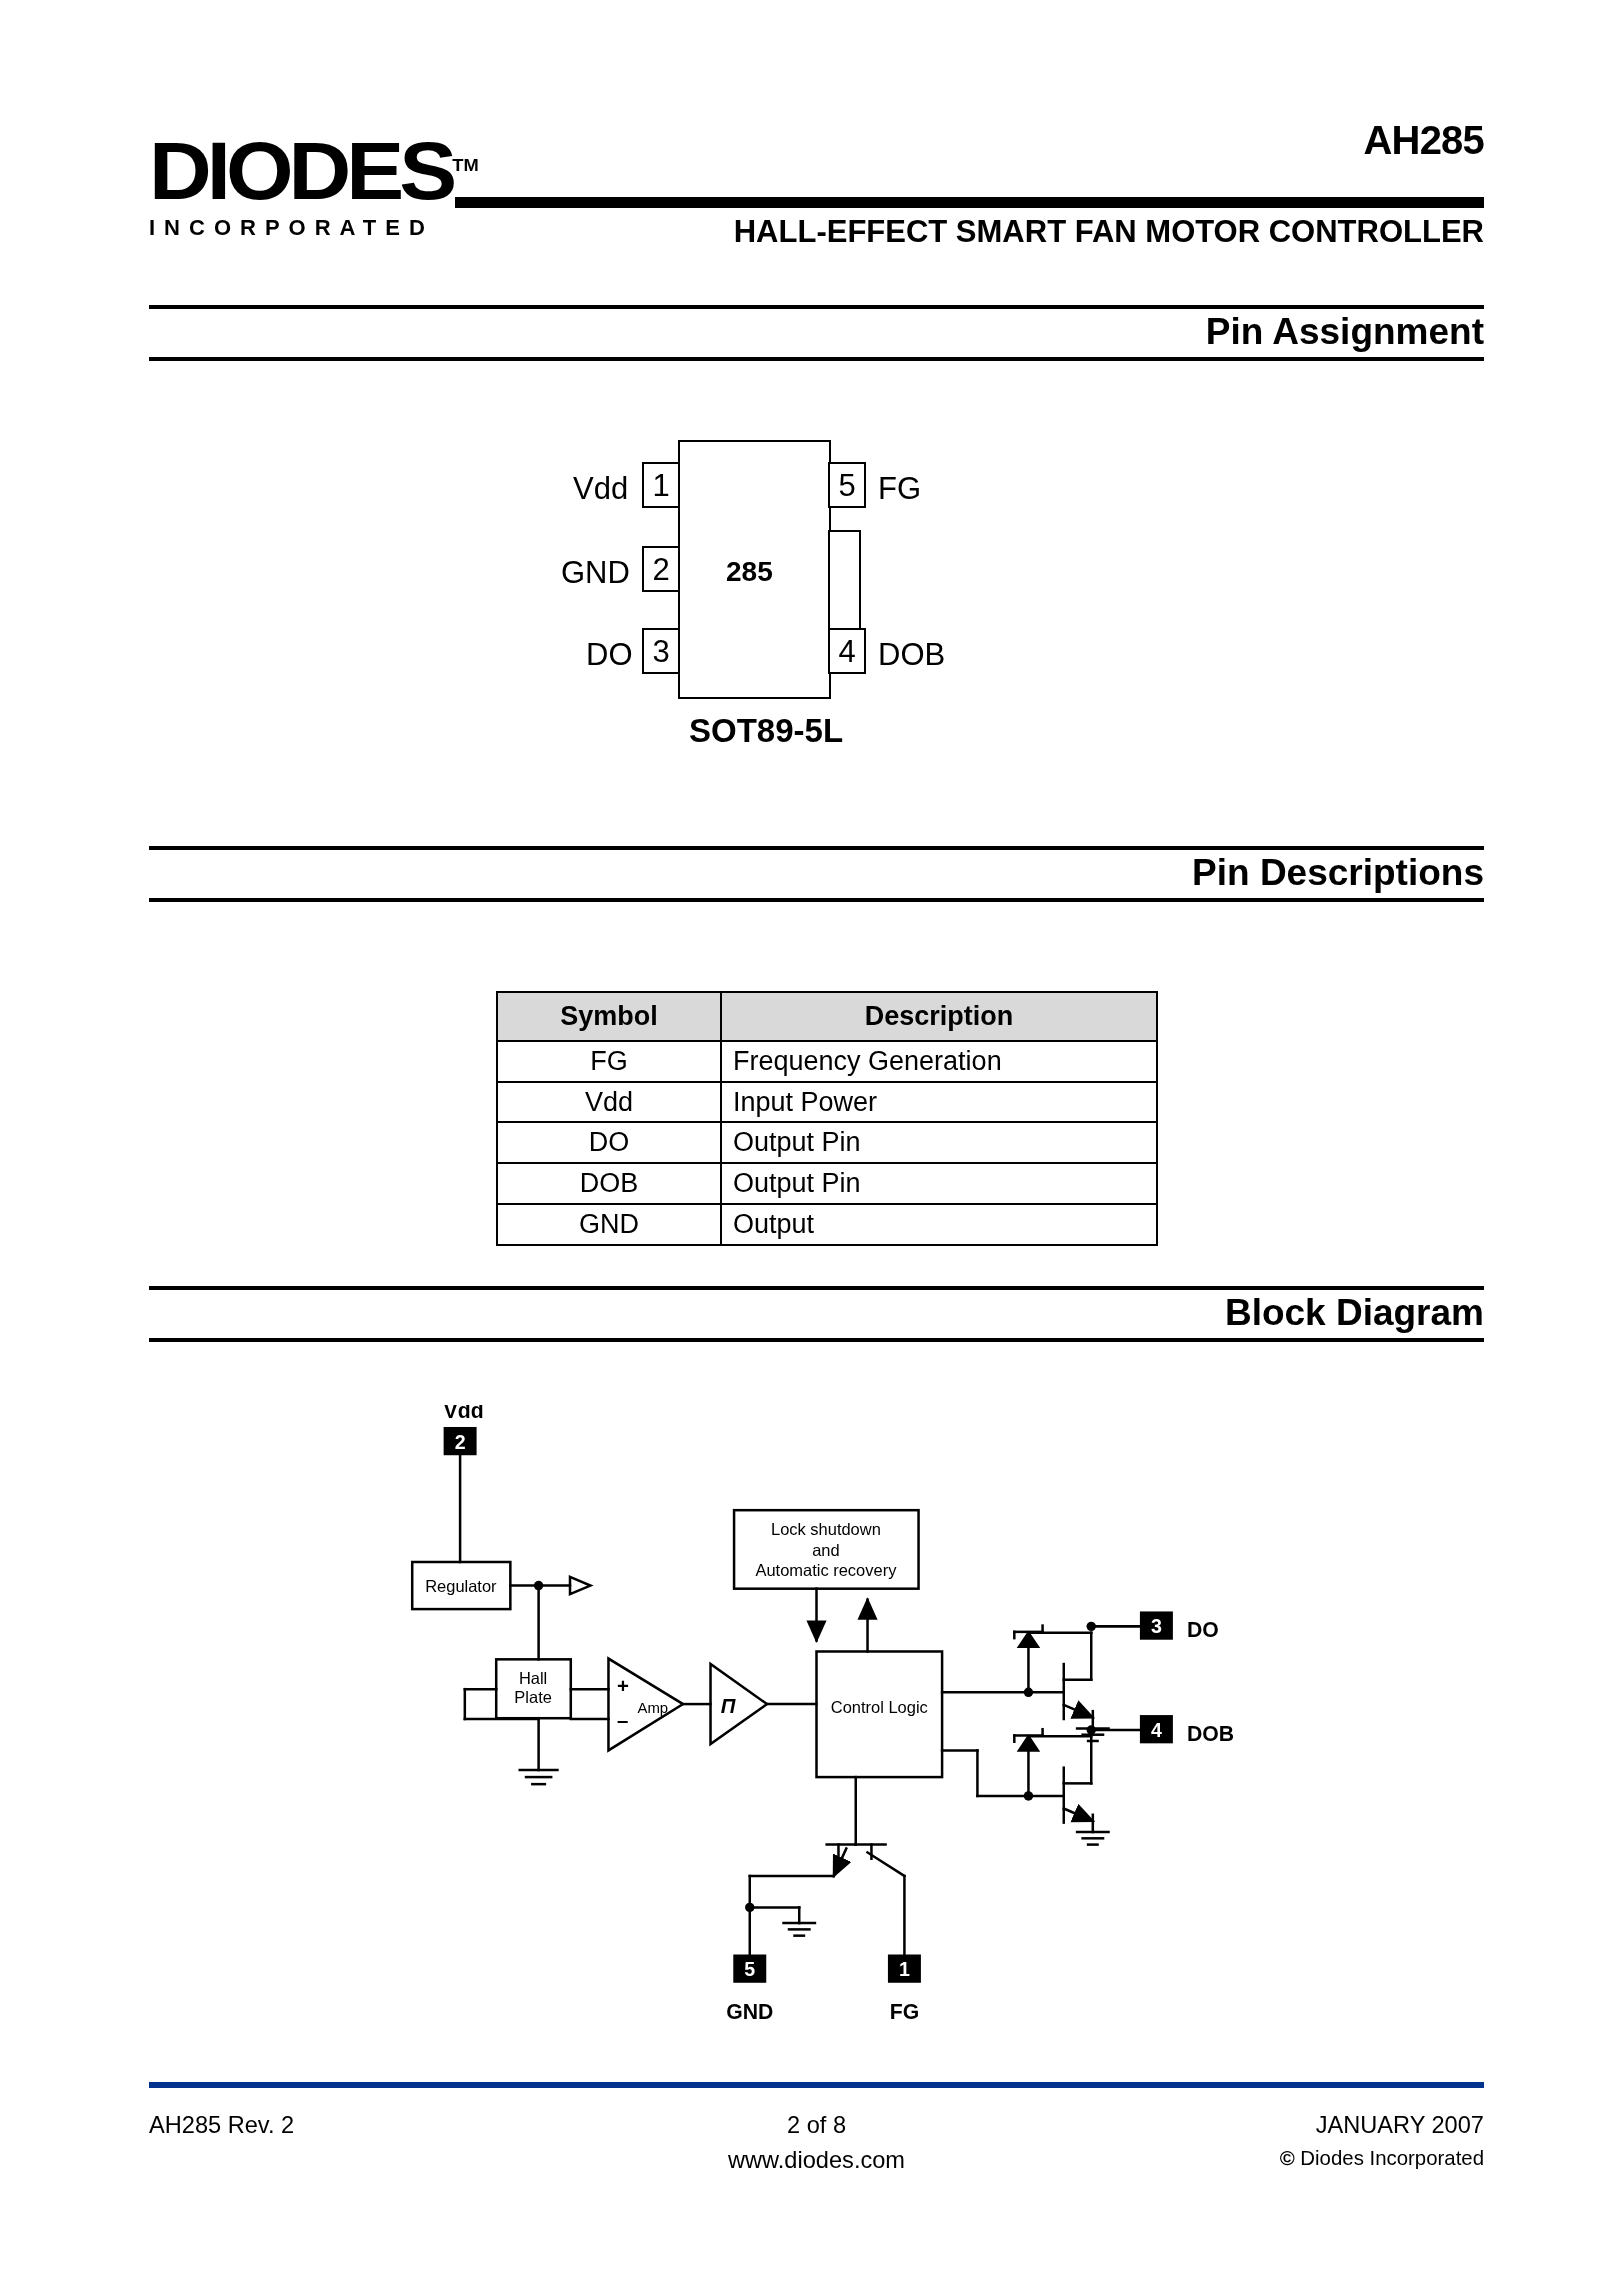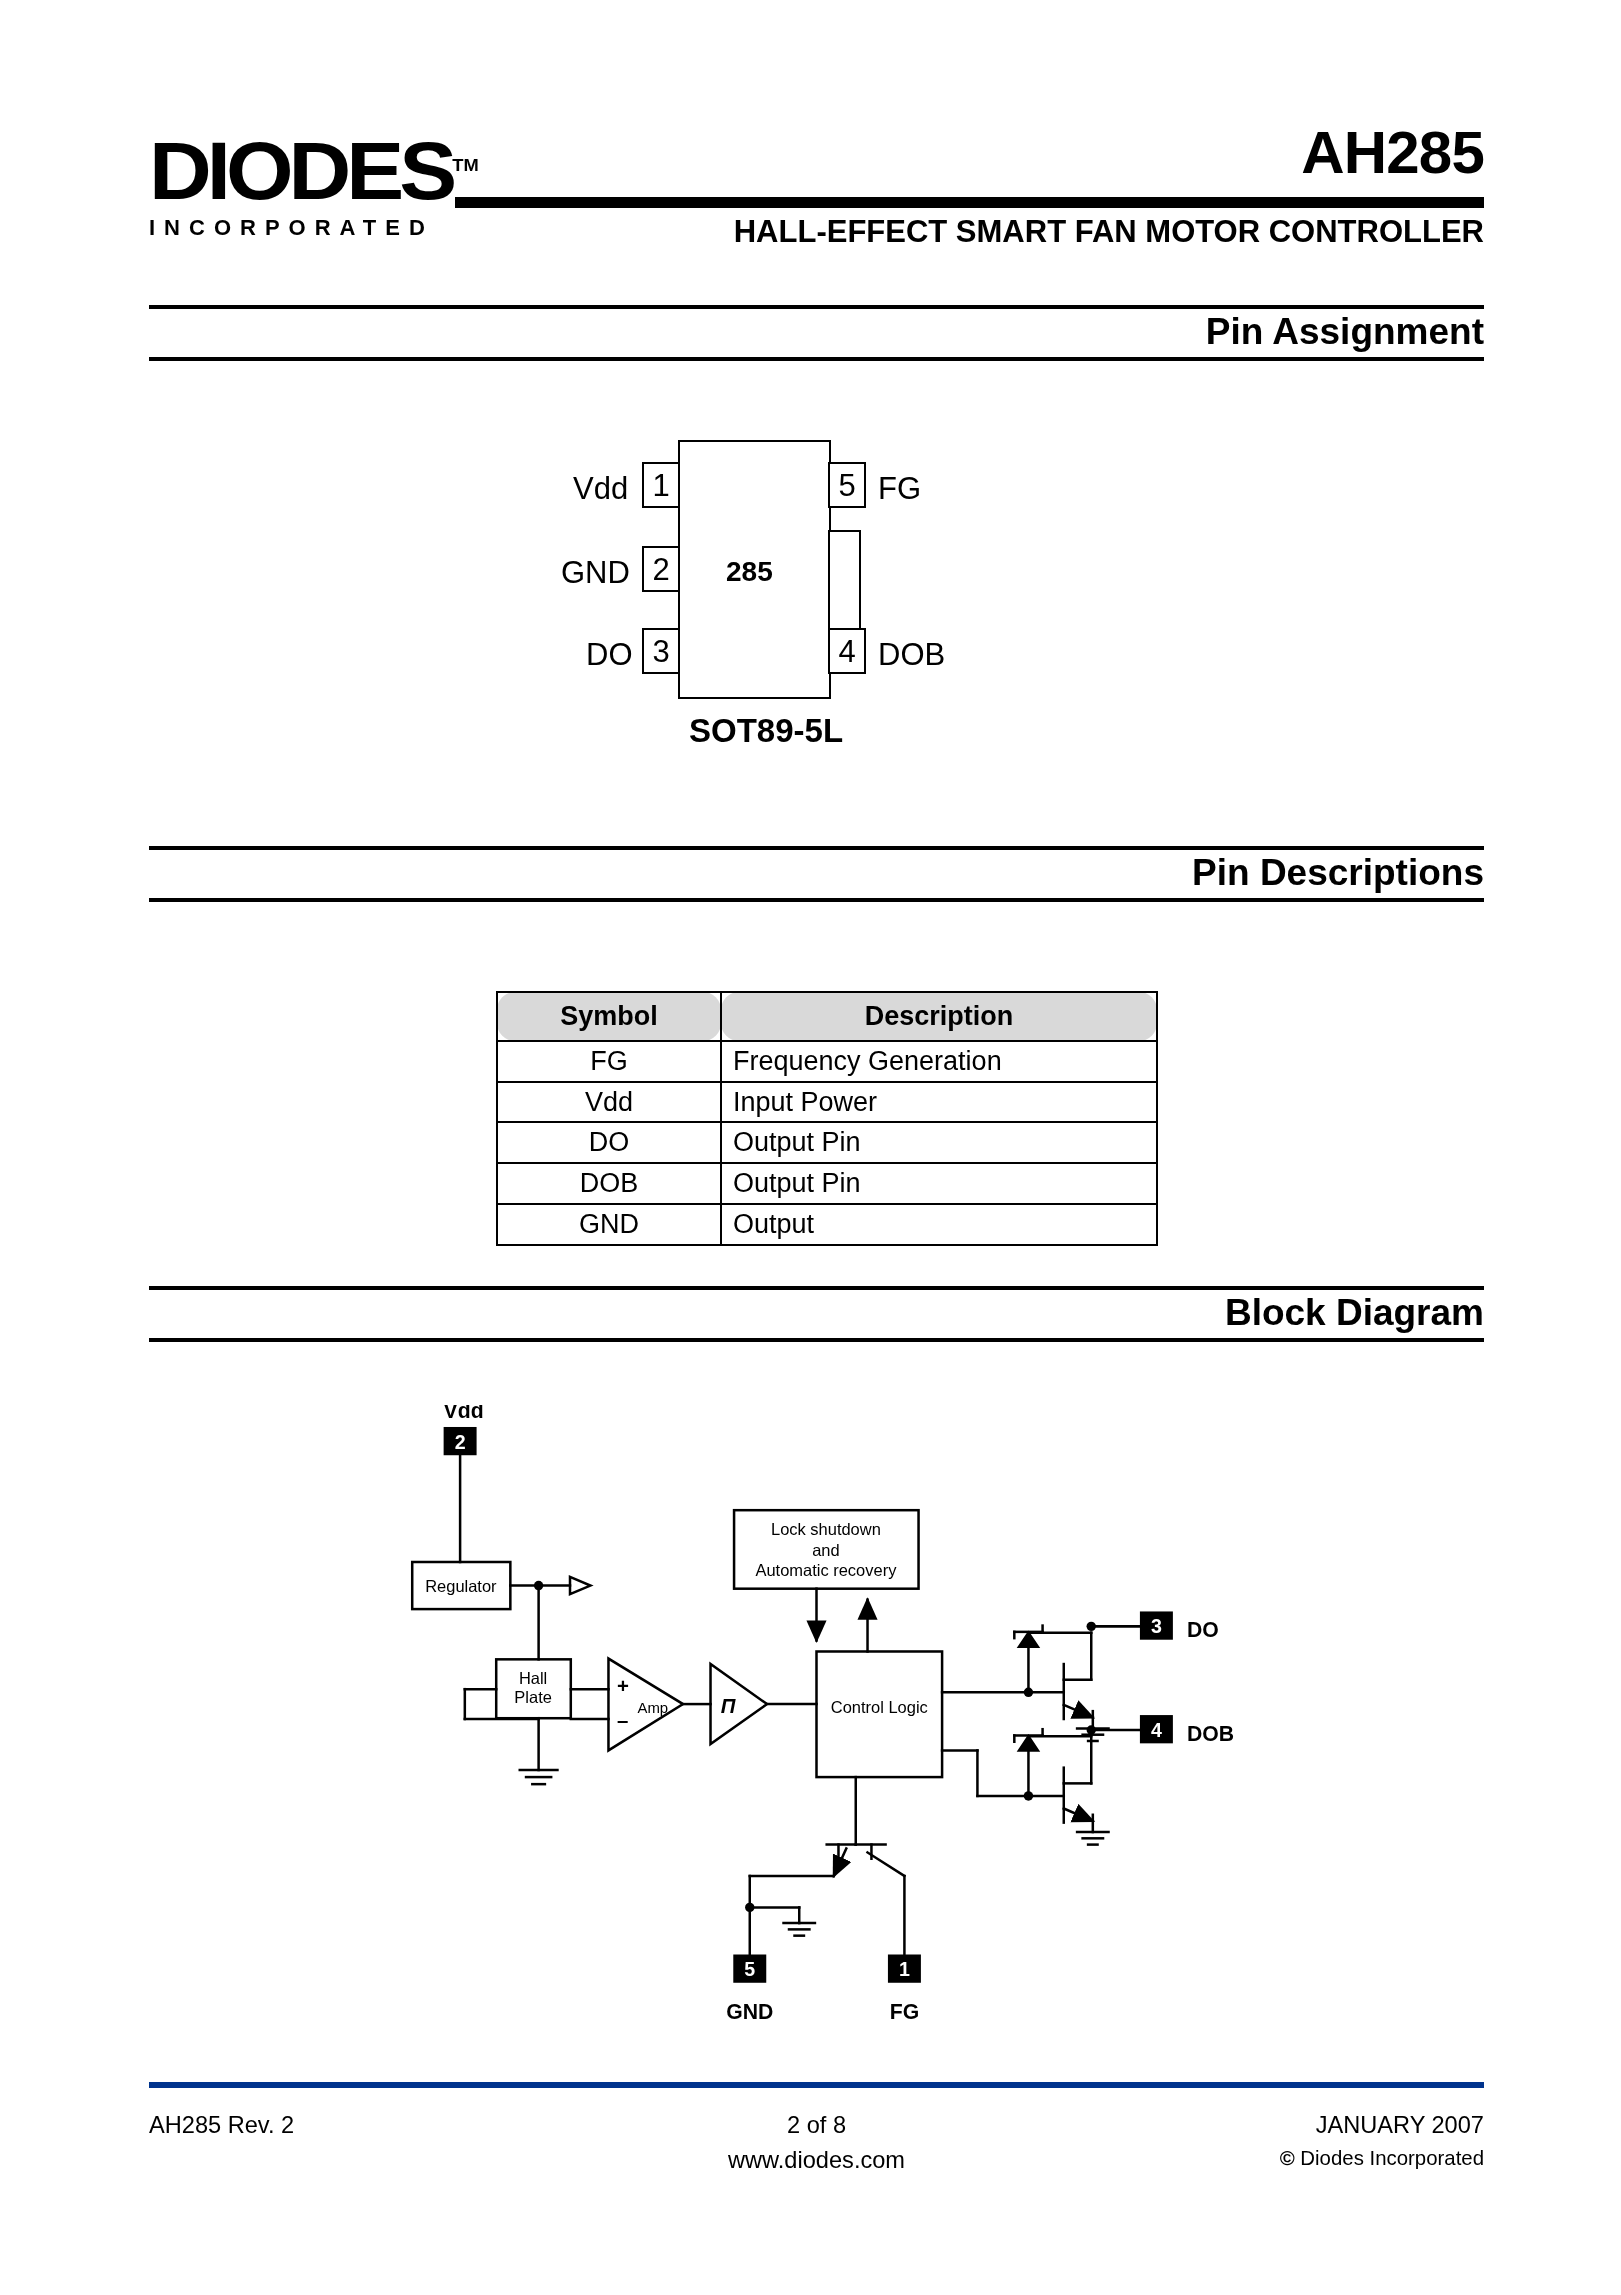--- a/index.html
+++ b/index.html
@@ -55,21 +55,21 @@
   .logo-sub {
     font-size: 22px;
     font-weight: bold;
     letter-spacing: 9px;
     margin-top: 4.7px;
   }
   .part-number {
     position: absolute;
     right: 0;
     top: 0;
-    font-size: 60px;
+    font-size: 40px;
     font-weight: bold;
     letter-spacing: -0.8px;
     text-align: right;
   }
   .header-bar {
     position: absolute;
     left: 306px;
     right: 0;
     top: 79px;
     height: 11px;
@@ -170,21 +170,20 @@
     padding: 3.9px 11px;
     line-height: 1.15;
     font-weight: normal;
   }
   .pin-table thead th {
     background: #d9d9d9;
     font-weight: bold;
     text-align: center;
     padding-top: 7.9px;
     padding-bottom: 7.9px;
-    border-radius: 18px;
   }
   .pin-table td.sym {
     text-align: center;
     width: 200px;
   }
   .pin-table td.desc {
     text-align: left;
     width: 412px;
   }
 

